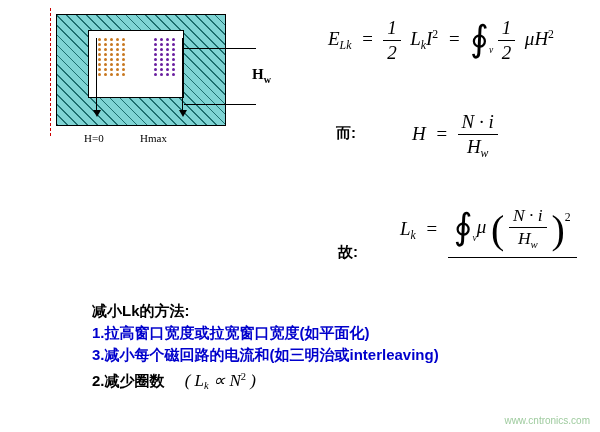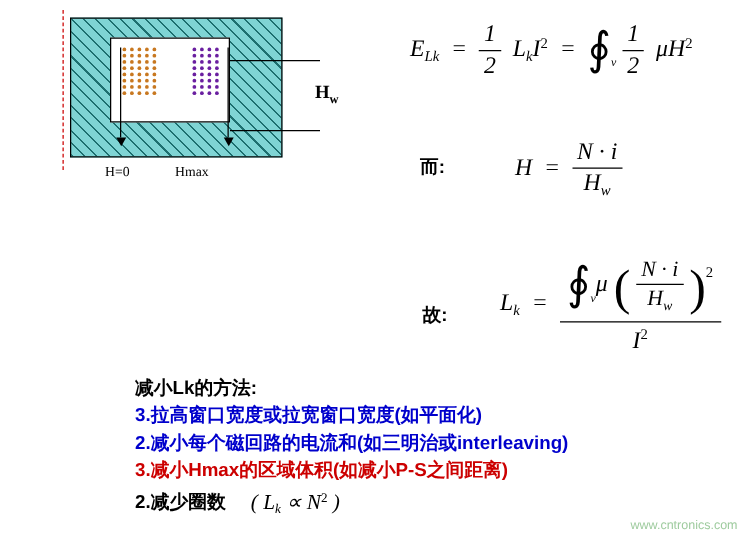--- a/index.html
+++ b/index.html
@@ -63,21 +63,21 @@
   .intsub{font-size:0.5em;vertical-align:-0.9em;font-style:italic;}
   .sup{font-size:0.62em;vertical-align:0.55em;font-style:normal;}
 
   .eq1{position:absolute;left:328px;top:16px;font-size:19px;}
   .lbl-er{position:absolute;left:336px;top:124px;font-size:15px;font-family:"Liberation Sans",sans-serif;font-weight:bold;}
   .eq2{position:absolute;left:412px;top:110px;font-size:19px;}
   .lbl-gu{position:absolute;left:338px;top:243px;font-size:15px;font-family:"Liberation Sans",sans-serif;font-weight:bold;}
   .eq3{position:absolute;left:400px;top:203px;font-size:19px;}
 
   
-  .list{position:absolute;left:108px;top:300px;font-family:"Liberation Sans", sans-serif;font-weight:bold;font-size:15px;line-height:22px;}
+  .list{position:absolute;left:92px;top:300px;font-family:"Liberation Sans", sans-serif;font-weight:bold;font-size:15px;line-height:22px;}
   .l0{color:#000000;}
   .l1{color:#0000cc;}
   .l2{color:#0000cc;}
   .l3{color:#cc0000;}
   .l4{color:#000000;}
   .inline-math{font-family:"Liberation Serif",serif;font-style:italic;font-weight:normal;font-size:17px;}
 
   .watermark{position:absolute;right:10px;bottom:6px;color:#9ecb9e;font-size:10px;font-family:"Liberation Sans",sans-serif;}
 </style>
 </head>
@@ -232,29 +232,27 @@
     <span class="frac">
       <span class="num" style="padding:2px 6px;">
         <span class="intg">∮</span><span class="intsub">v</span><span class="mi">μ</span>
         <span style="font-size:2.1em;font-style:normal;vertical-align:-0.26em;">(</span>
         <span class="frac" style="font-size:0.92em;">
           <span class="num"><span class="mi">N</span>&nbsp;·&nbsp;<span class="mi">i</span></span>
           <span class="den"><span class="mi">H</span><span class="sub">w</span></span>
         </span>
         <span style="font-size:2.1em;font-style:normal;vertical-align:-0.26em;">)</span><span class="sup" style="vertical-align:0.95em;">2</span>
       </span>
-      <span class="den" style="padding-top:3px;"><span class="mi">I</span><span class="sup">2</span></span>
     </span>
   </div>
 
   <div class="list">
     <div class="l0">减小Lk的方法:</div>
-    <div class="l1">3.拉高窗口宽度或拉宽窗口宽度(如平面化)</div>
-    <div class="l2">2.减小每个磁回路的电流和(如三明治或interleaving)</div>
-    <div class="l3">3.减小Hmax的区域体积(如减小P-S之间距离)</div>
+    <div class="l1">1.拉高窗口宽度或拉宽窗口宽度(如平面化)</div>
+    <div class="l2">3.减小每个磁回路的电流和(如三明治或interleaving)</div>
     <div class="l4">
       <span>2.减少圈数</span>
       <span class="inline-math" style="margin-left:16px;">
         (&nbsp;<span class="mi">L</span><span class="sub">k</span>&nbsp;∝&nbsp;<span class="mi">N</span><span class="sup">2</span>&nbsp;)
       </span>
     </div>
   </div>
 
   <div class="watermark">www.cntronics.com</div>
 </div>

